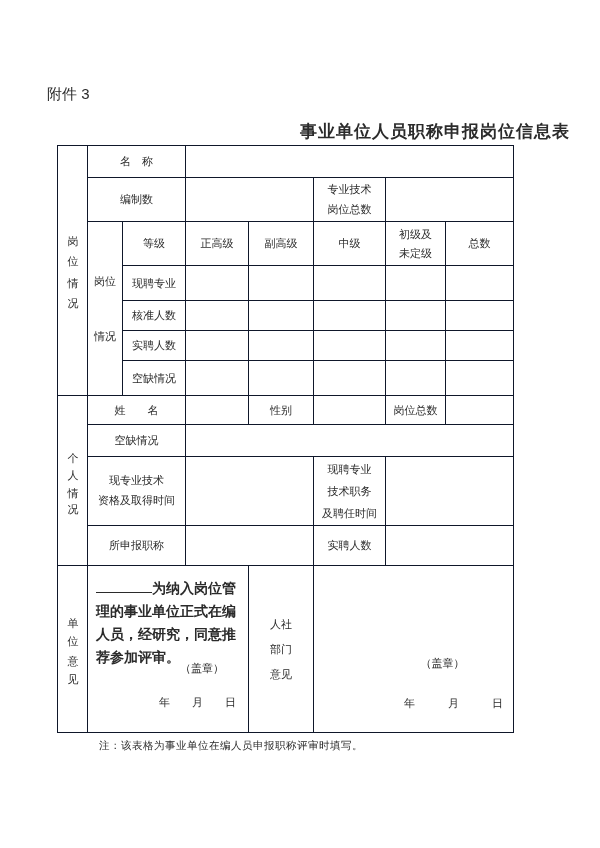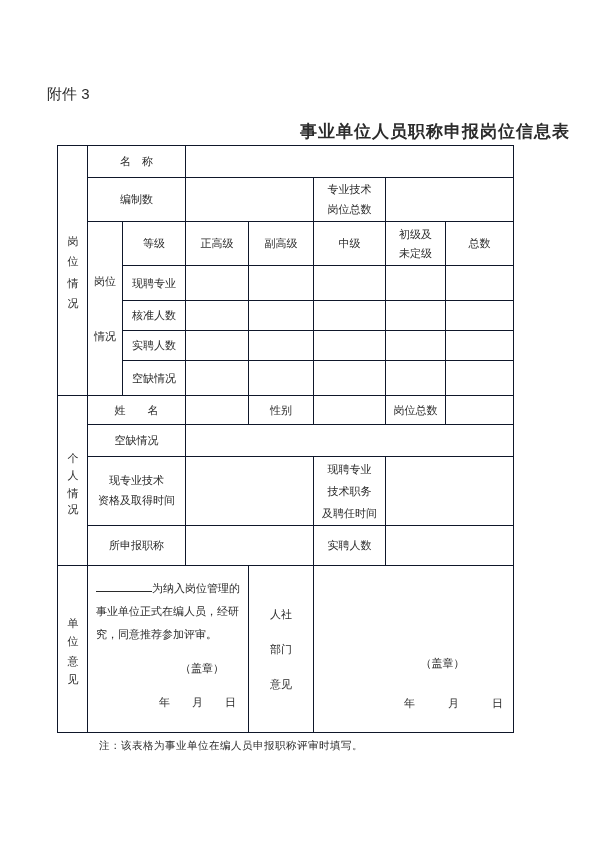--- a/index.html
+++ b/index.html
@@ -30,27 +30,27 @@
   }
   .vert {
     display:inline-block;
     writing-mode:vertical-lr; text-orientation:upright;
     line-height:1; white-space:normal;
   }
   .vs1 { letter-spacing:21px; }
   .vs2 { letter-spacing:17px; }
   .vs3 { letter-spacing:19px; }
   .sublabel { white-space:pre-line; line-height:55px; display:inline-block; }
-  .hrlabel  { white-space:pre-line; line-height:35px; display:inline-block; }
+  .hrlabel  { white-space:pre-line; line-height:25px; display:inline-block; }
   .lh18 { line-height:1.8;margin-top:32px; }
   .lh20 { line-height:2.0; }
   .statement-cell, .seal-cell { position:relative; padding:0; }
   .statement {
     position:absolute; top:11px; left:8px; right:5px;
-    text-align:left; line-height:23px; font-size:11px;
+    text-align:left; line-height:23px; font-size:14px;font-weight:bold;
   }
   .blank {
     display:inline-block; width:56px; height:0.95em;
     border-bottom:1px solid #2b2b2b; vertical-align:baseline;
   }
   .seal-left  { position:absolute; top:93px; right:24px; font-size:11px; }
   .date-left  { position:absolute; bottom:21px; right:12px; display:flex; gap:22px; font-size:11px; }
   .seal-right { position:absolute; top:88px; left:0; right:0; text-align:center; padding-left:58px; font-size:11px; }
   .date-right { position:absolute; bottom:20px; right:10px; display:flex; gap:33px; font-size:11px; }
   .note {

